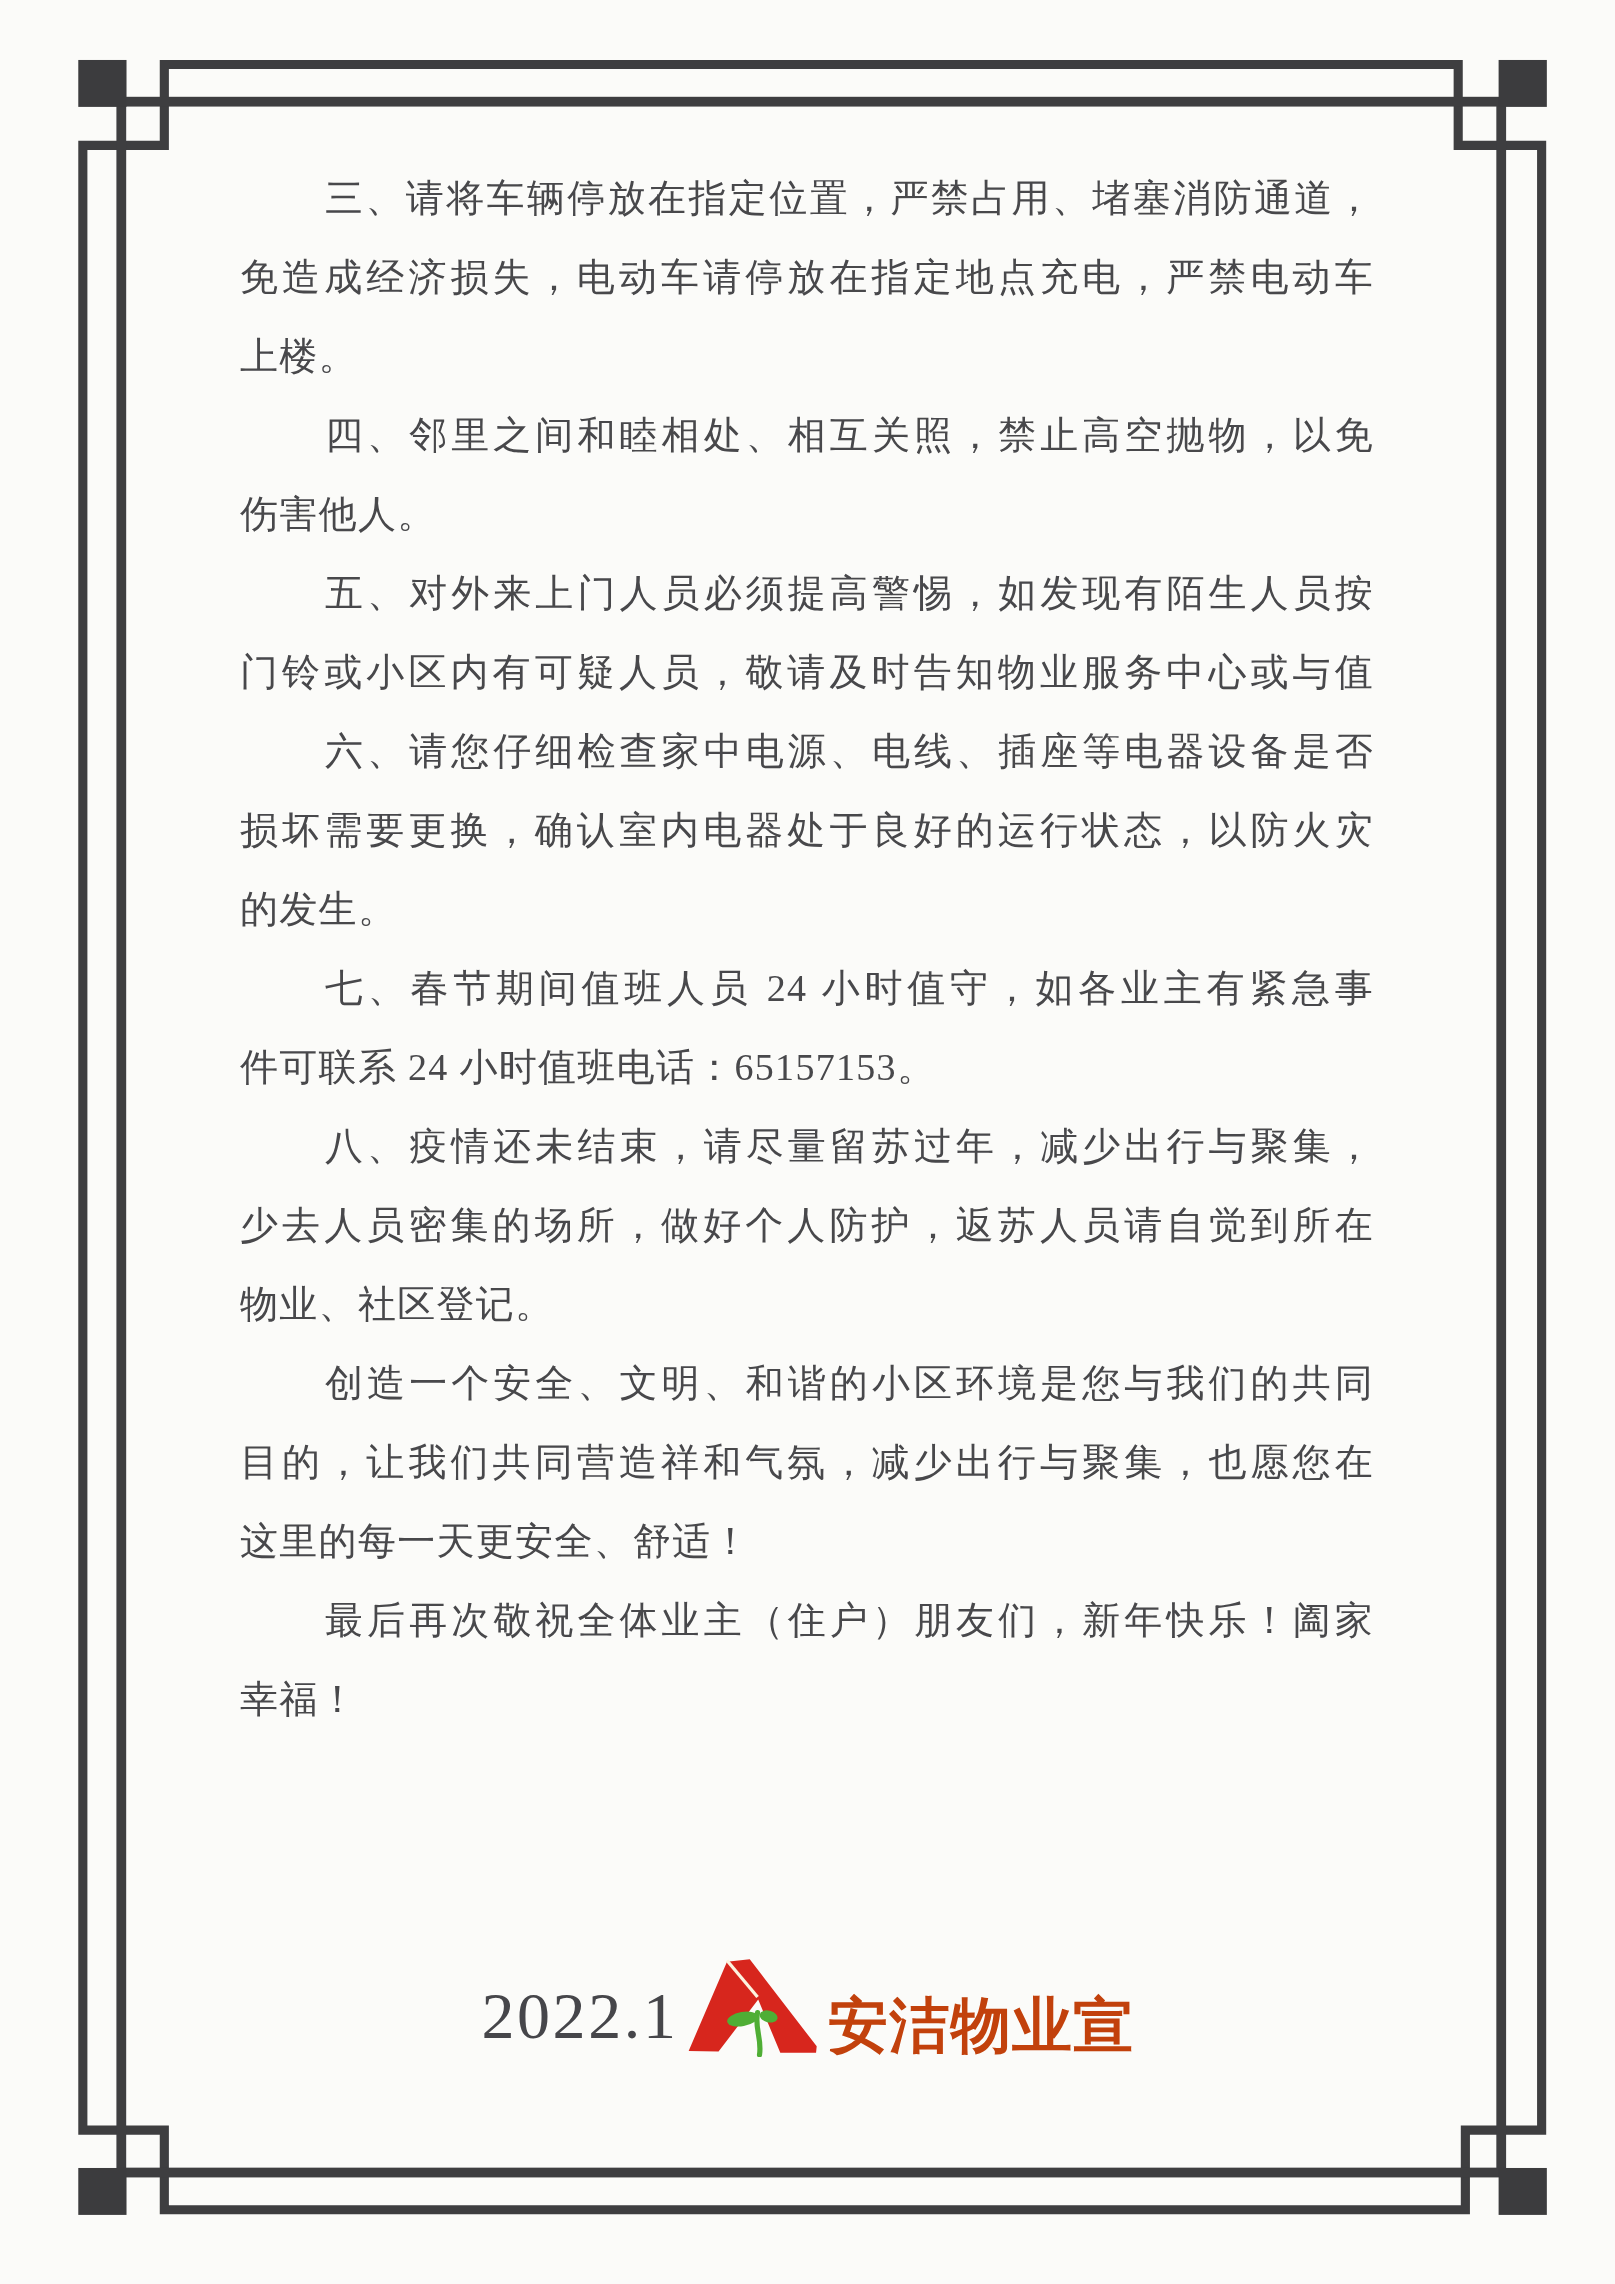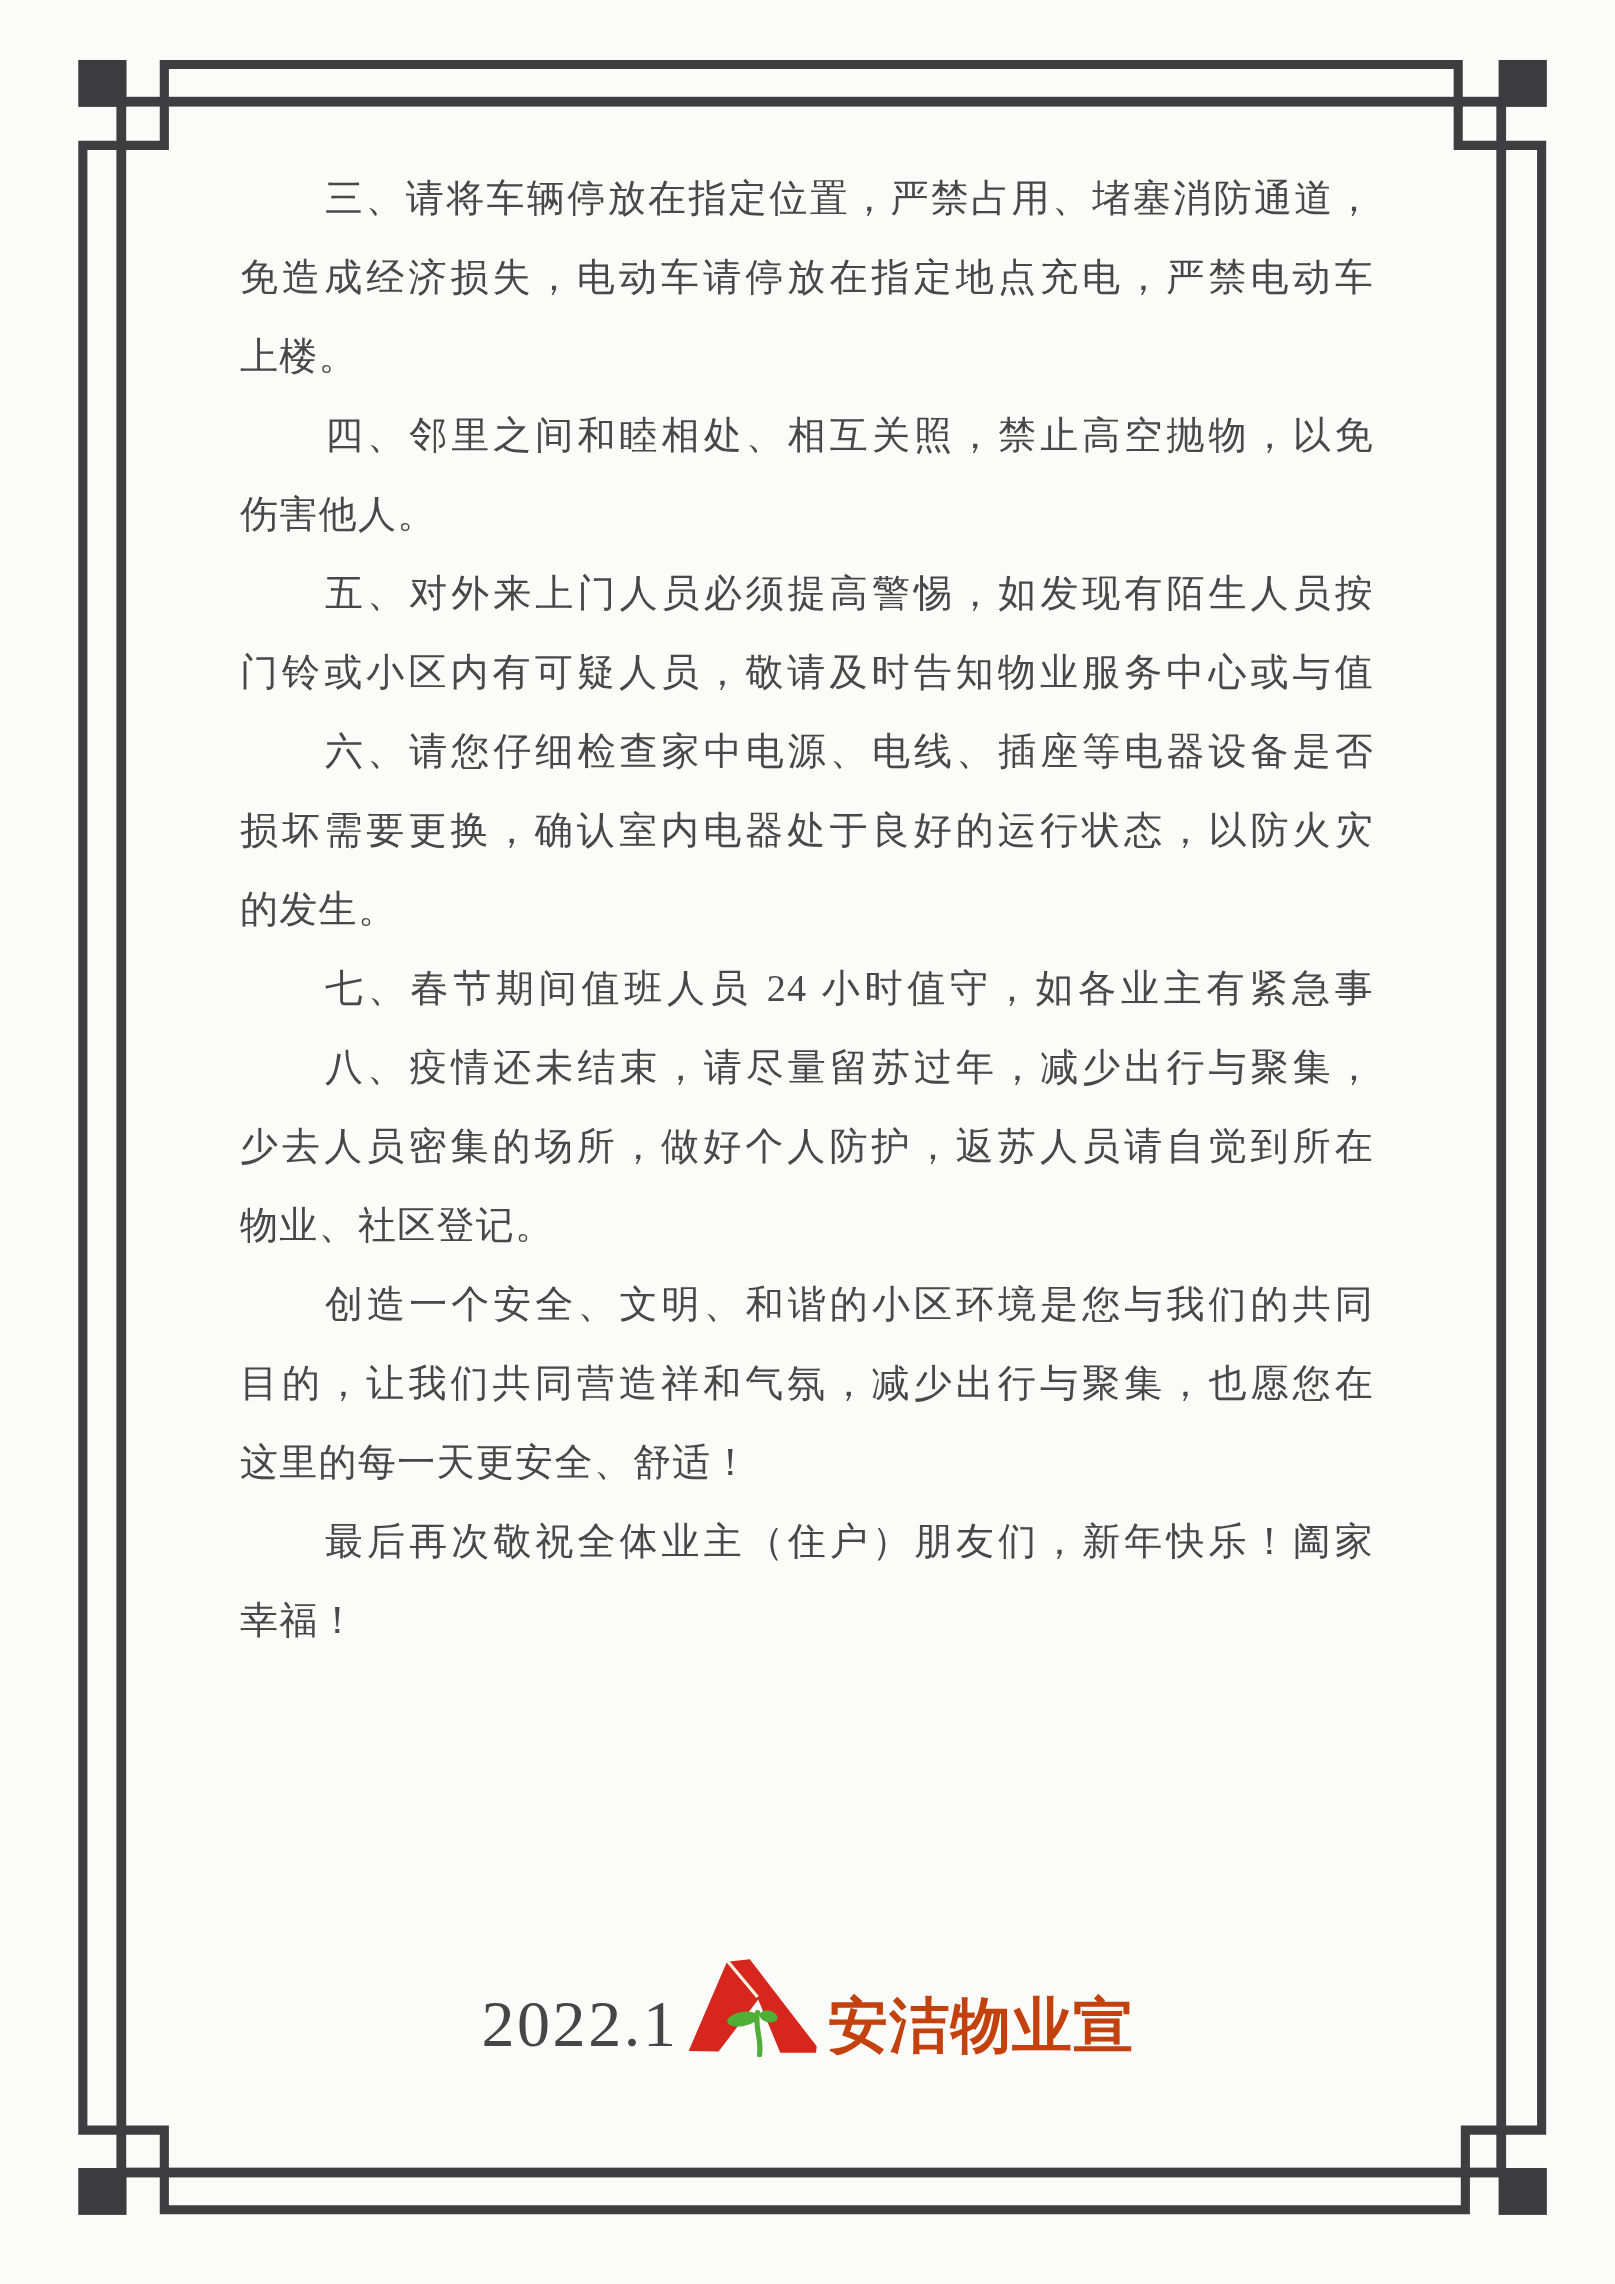--- a/index.html
+++ b/index.html
@@ -33,21 +33,21 @@
   .line.short{text-align-last:left;}
   .line.indent{text-indent:85px;}
   .notice-footer{
     position:absolute;left:0;top:1957px;width:100%;height:100px;
     display:flex;justify-content:center;align-items:flex-end;gap:9.8px;
     color:#46464a;
   }
   .date-label{
     font-size:66px;line-height:1;letter-spacing:2.6px;
     font-weight:500;
-    margin-bottom:0px;
+    margin-bottom:8px;
   }
   .logo-svg{width:130px;height:98px;display:block;margin-bottom:0px;}
   .publisher-label{
     font-size:60px;line-height:1.02;letter-spacing:1.3px;
     font-weight:600;
     color:#c2410c;
   }
 </style>
 </head>
 <body>
@@ -68,20 +68,21 @@
     <div class="line">免造成经济损失，电动车请停放在指定地点充电，严禁电动车</div>
     <div class="line short">上楼。</div>
     <div class="line indent">四、邻里之间和睦相处、相互关照，禁止高空抛物，以免</div>
     <div class="line short">伤害他人。</div>
     <div class="line indent">五、对外来上门人员必须提高警惕，如发现有陌生人员按</div>
     <div class="line">门铃或小区内有可疑人员，敬请及时告知物业服务中心或与值</div>
     <div class="line indent">六、请您仔细检查家中电源、电线、插座等电器设备是否</div>
     <div class="line">损坏需要更换，确认室内电器处于良好的运行状态，以防火灾</div>
     <div class="line short">的发生。</div>
     <div class="line indent">七、春节期间值班人员 24 小时值守，如各业主有紧急事</div>
+    <div class="line short">件可联系 24 小时值班电话：65157153。</div>
     <div class="line indent">八、疫情还未结束，请尽量留苏过年，减少出行与聚集，</div>
     <div class="line">少去人员密集的场所，做好个人防护，返苏人员请自觉到所在</div>
     <div class="line short">物业、社区登记。</div>
     <div class="line indent">创造一个安全、文明、和谐的小区环境是您与我们的共同</div>
     <div class="line">目的，让我们共同营造祥和气氛，减少出行与聚集，也愿您在</div>
     <div class="line short">这里的每一天更安全、舒适！</div>
     <div class="line indent">最后再次敬祝全体业主（住户）朋友们，新年快乐！阖家</div>
     <div class="line short">幸福！</div>
   </div>
 

